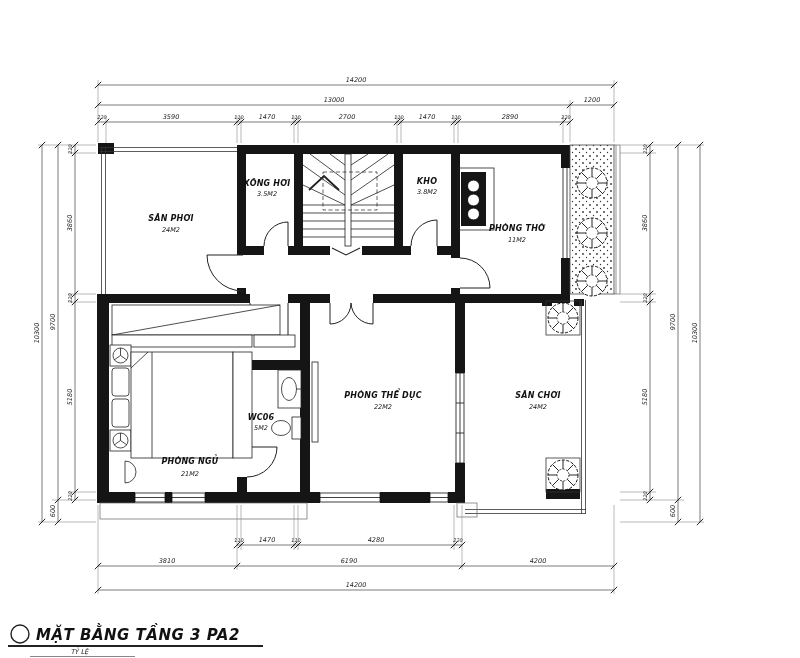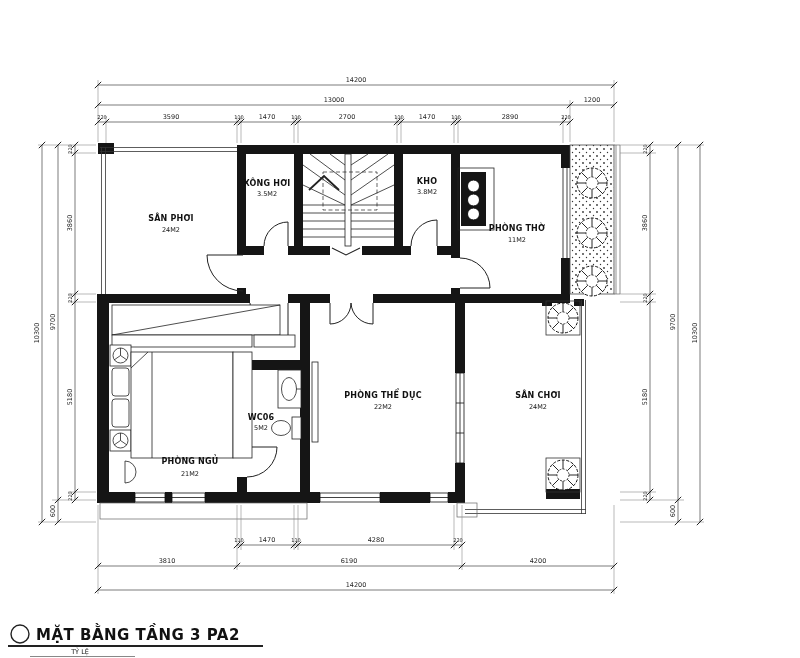--- a/index.html
+++ b/index.html
@@ -1,17 +1,17 @@
 <!DOCTYPE html>
 <html><head>
 <meta charset="utf-8">
 <style>
   html,body{margin:0;padding:0;background:#fff;}
   #canvas{position:relative;width:740px;height:658px;background:#fff;overflow:hidden;
-          font-family:"DejaVu Sans",sans-serif;}
+          font-family:"DejaVu Sans",sans-serif;font-style:italic;}
   svg{position:absolute;left:0;top:0;}
   text{fill:#111;}
   .rn{font-size:8px;font-weight:bold;text-anchor:middle;letter-spacing:.2px;}
   .ra{font-size:6.5px;text-anchor:middle;}
   .dt{font-size:6.5px;text-anchor:middle;fill:#222;}
   .dsm{font-size:5px;text-anchor:middle;fill:#222;}
   .ttl{font-size:15px;font-weight:bold;letter-spacing:.5px;}
   .sub{font-size:6.5px;text-anchor:middle;}
 </style>
 </head>

